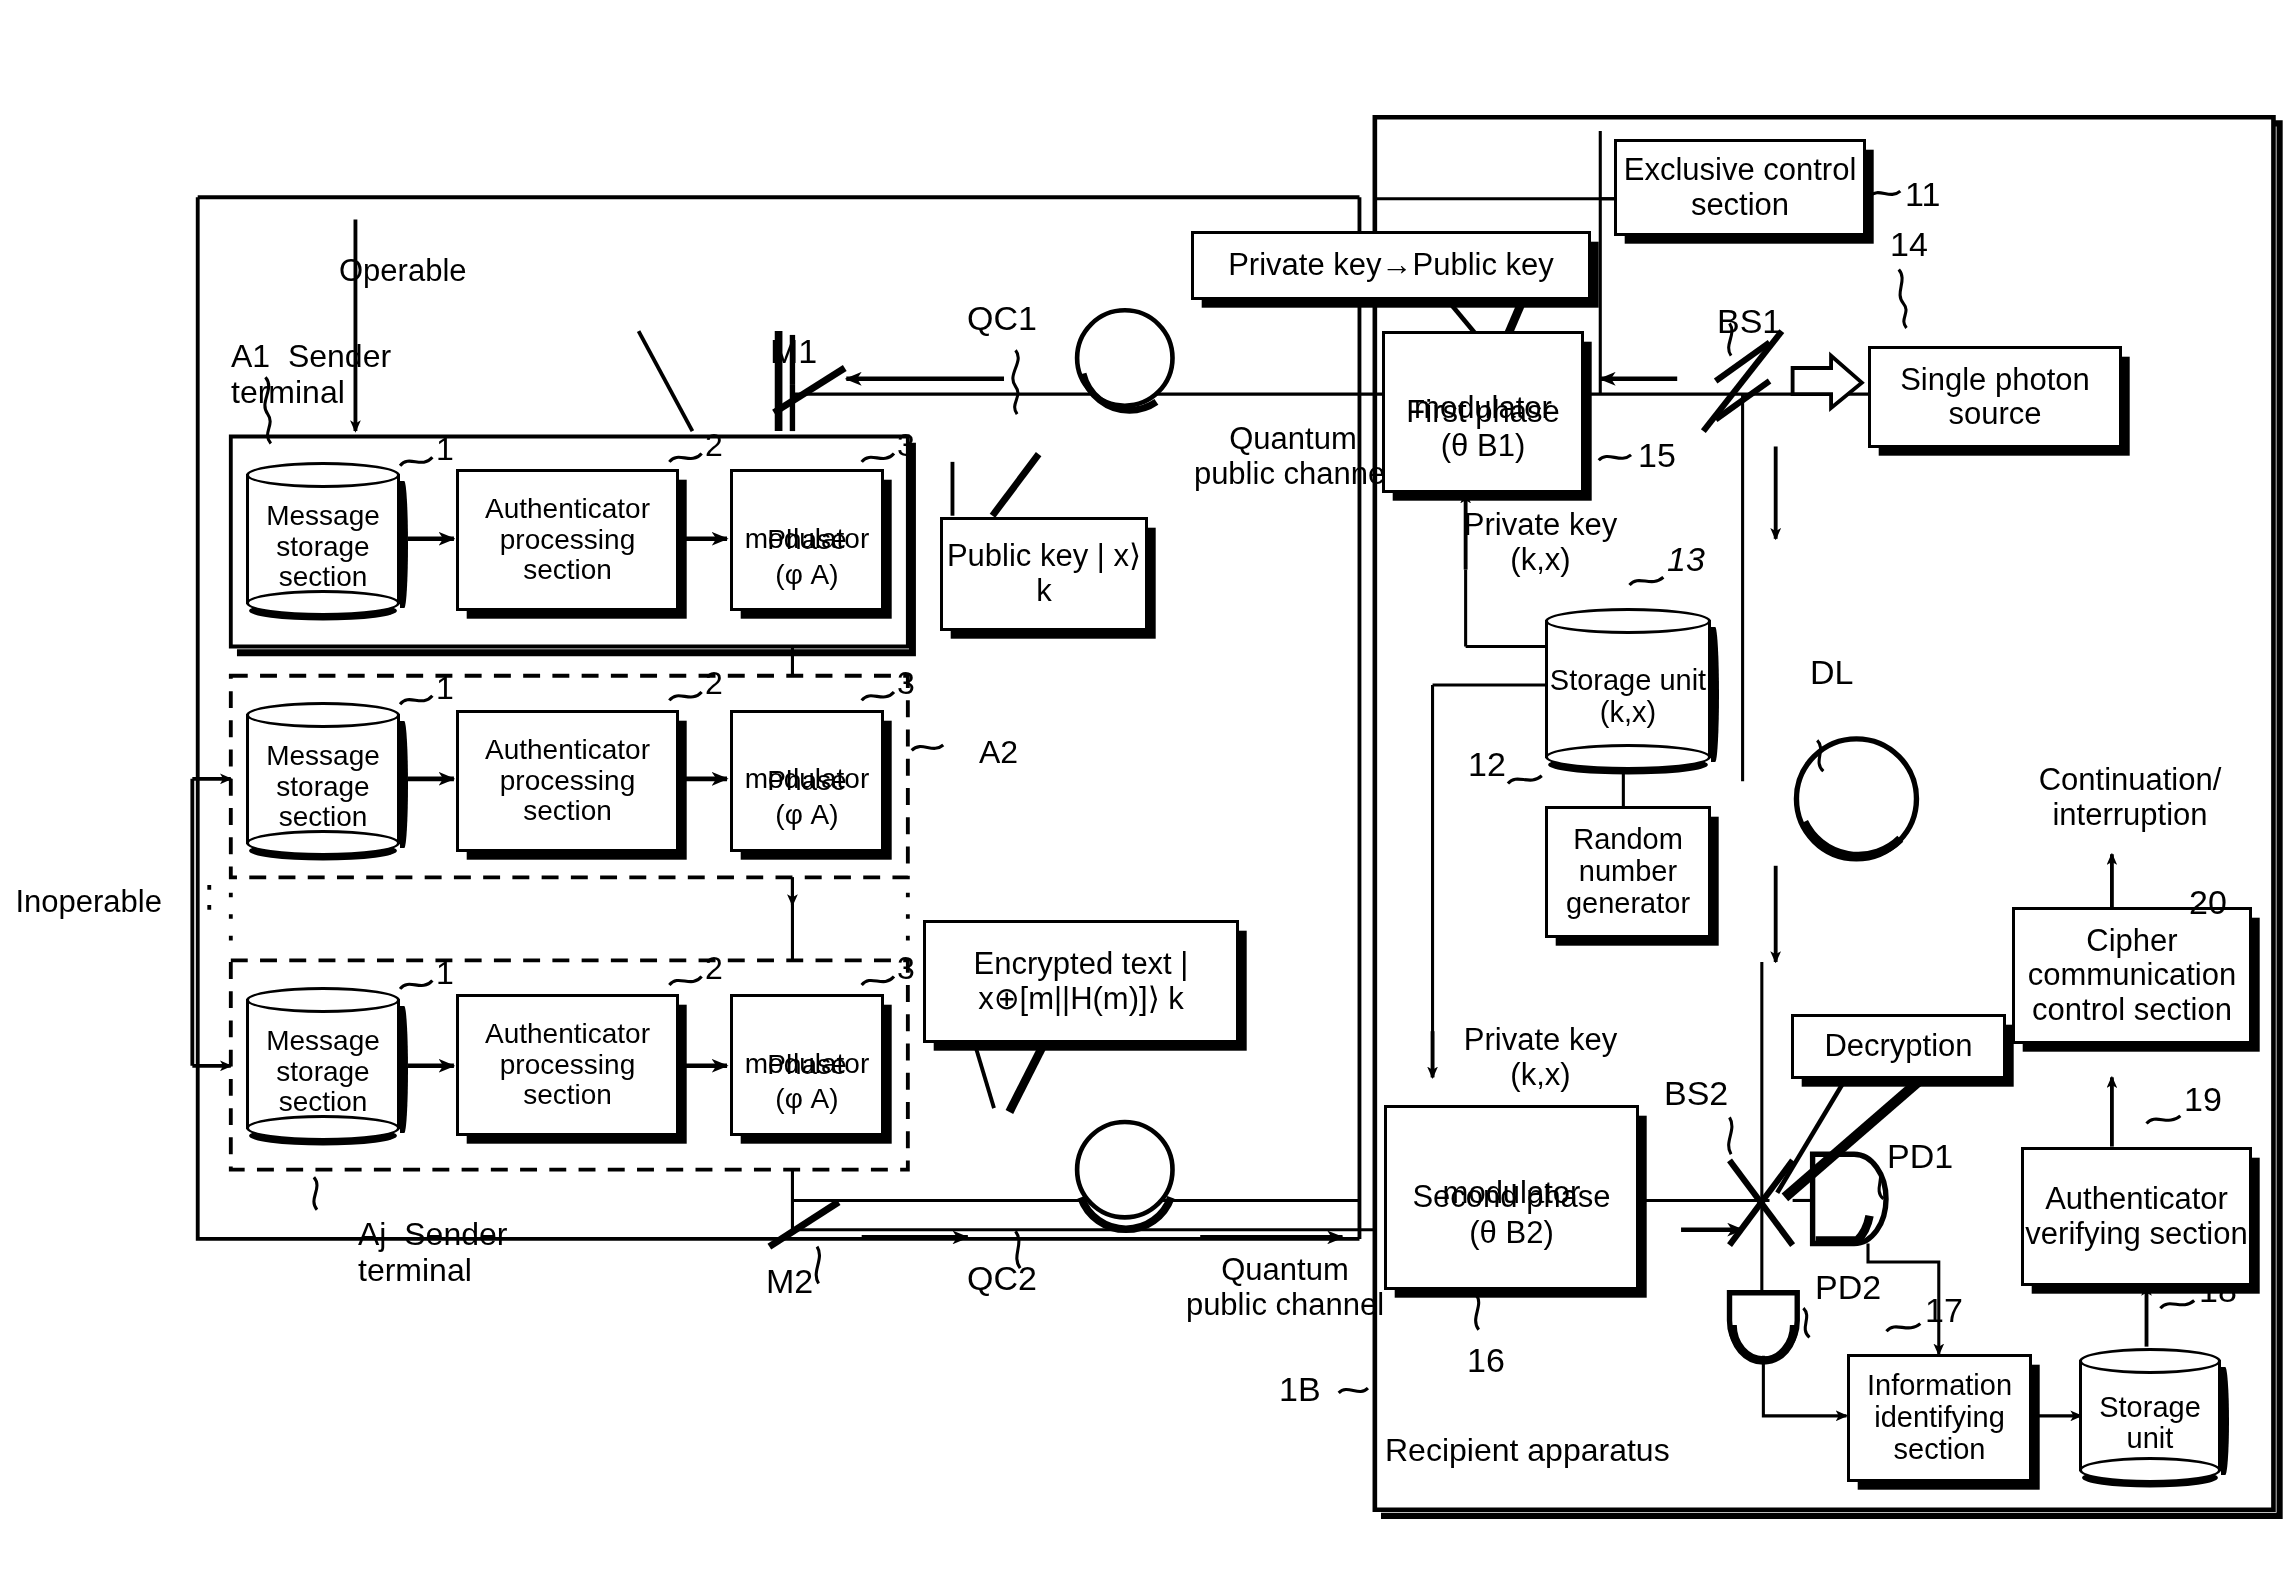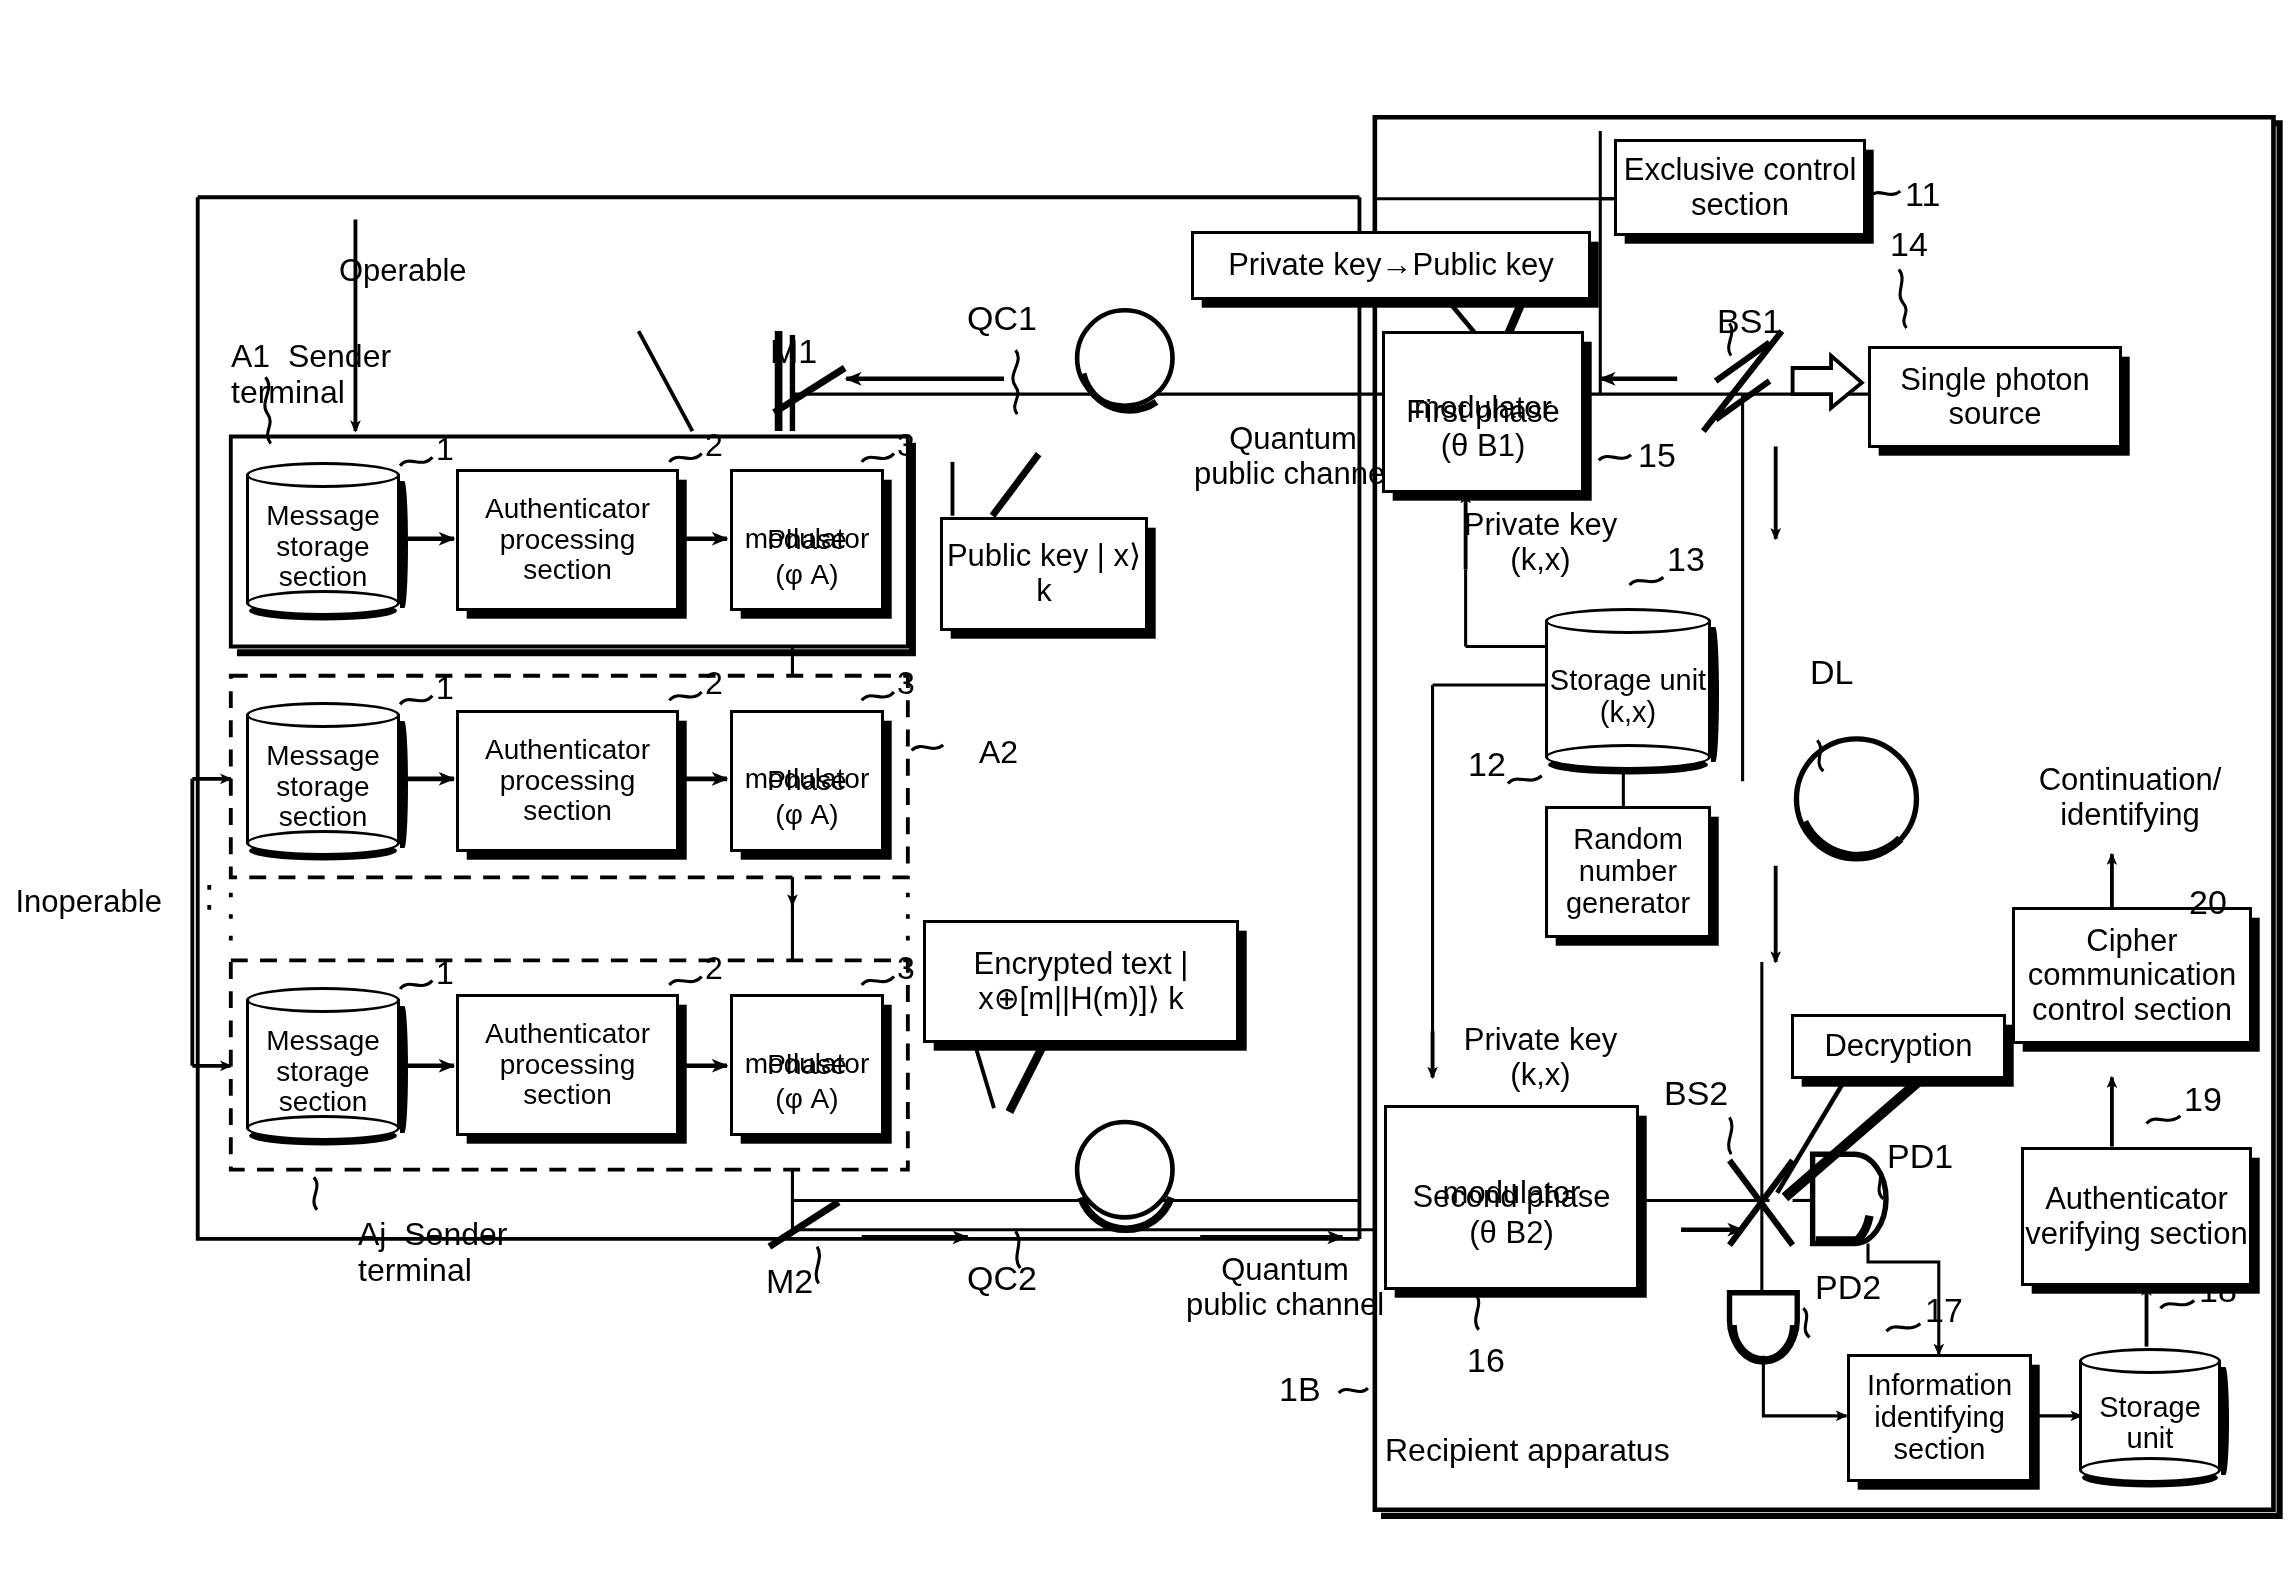--- a/index.html
+++ b/index.html
@@ -362,21 +362,21 @@
   <div class="txt ctr" style="left:1433px;top:508px;width:215px;font-size:31px;">Private key
 (k,x)</div>
 
   <div class="cyl shadow" style="left:1545px;top:608px;width:166px;height:162px;">
     <div class="body"></div>
       <div class="top"></div>
       <div class="bot"></div>
     <div class="lbl" style="font-size:29px;">Storage
 unit (k,x)</div>
   </div>
-  <div class="txt" style="left:1667px;top:540px;font-size:34px;">13</div>
+  <div class="txt" style="left:1667px;top:540px;font-size:34px;font-style:italic;">13</div>
 
   <div class="box" style="left:1545px;top:806px;width:166px;height:132px;font-size:29px;">
     <span>Random
 number
 generator</span>
   </div>
   <div class="txt" style="left:1468px;top:745px;font-size:34px;">12</div>
 
   <div class="txt ctr" style="left:1433px;top:1023px;width:215px;font-size:31px;">Private key
 (k,x)</div>
@@ -412,19 +412,19 @@
   <div class="txt" style="left:2184px;top:1080px;font-size:34px;">19</div>
 
   <div class="box" style="left:2012px;top:907px;width:240px;height:137px;font-size:31px;">
     <span>Cipher
 communication
 control  section</span>
   </div>
   <div class="txt" style="left:2189px;top:883px;font-size:34px;">20</div>
 
   <div class="txt ctr" style="left:1984px;top:763px;width:292px;font-size:31px;">Continuation/
-identifying</div>
+interruption</div>
 
   <div class="txt" style="left:1385px;top:1433px;font-size:32px;">Recipient apparatus</div>
   <div class="txt" style="left:1279px;top:1370px;font-size:34px;">1B</div>
 
 </div>
 
 
 </body></html>

